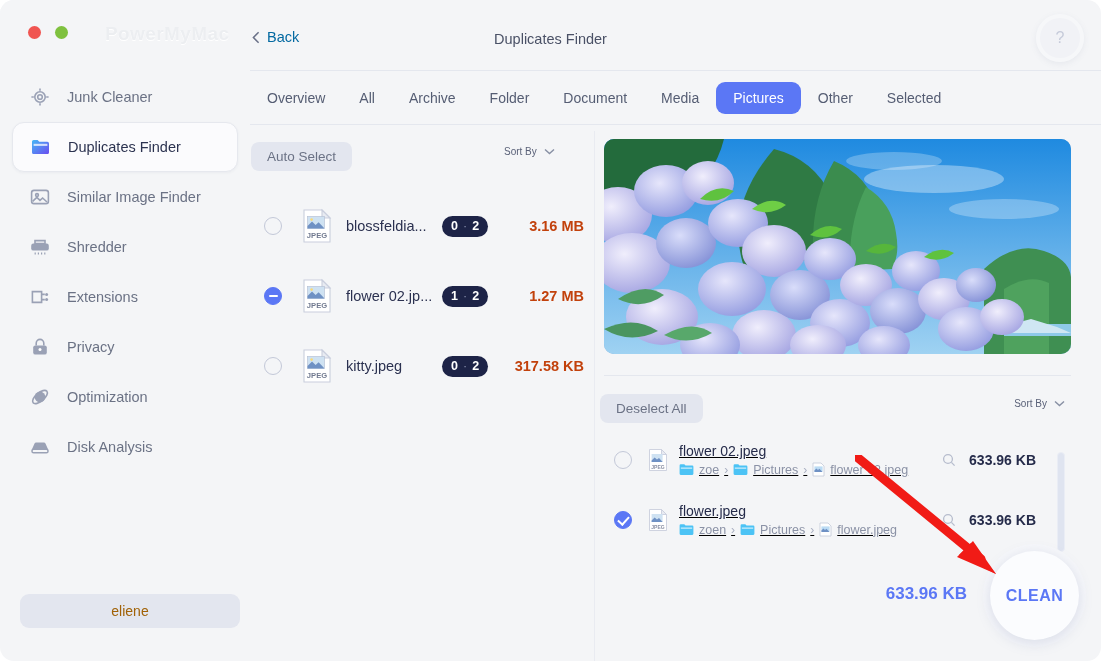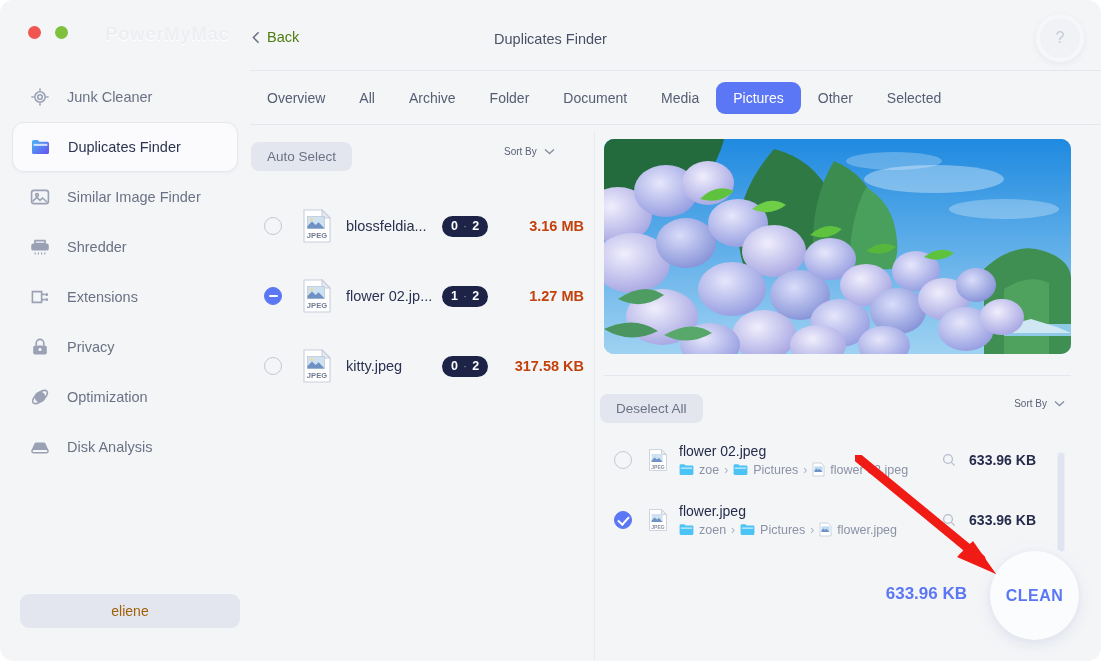--- a/index.html
+++ b/index.html
@@ -60,21 +60,21 @@
     background: #e3e6ef;
     border-radius: 9px;
     display: flex; align-items: center; justify-content: center;
     color: #a16207; font-size: 14px;
   }
 
   
   .back {
     position: absolute; left: 252px; top: 29px;
     display: flex; align-items: center; gap: 7px;
-    color: #4d7c0f; font-size: 14.5px;
+    color: #0369a1; font-size: 14.5px;
   }
   .title {
     position: absolute; left: 0; right: 0; top: 31px;
     text-align: center; color: #4a5166; font-size: 14.5px;
   }
   .help-btn {
     position: absolute; left: 1036px; top: 14px;
     width: 48px; height: 48px; border-radius: 50%;
     background: #f1f2f6;
     box-shadow: 0 2px 6px rgba(120,130,160,.10), inset 0 0 0 4px #f6f7f9;
@@ -177,21 +177,21 @@
 
   
   .panel-right { position: absolute; left: 600px; top: 385px; width: 467px; height: 180px; }
   .pill-btn.r { left: 0; top: 9px; }
   .sortby.right { right: 2px; top: 13px; }
 
   .det-row { position: absolute; left: 14px; width: 440px; height: 46px; display: flex; align-items: center; }
   .det-row.d0 { top: 52px; }
   .det-row.d1 { top: 112px; }
   .det-icon { width: 20px; height: 24px; flex: 0 0 20px; margin-left: 16px; }
-  .det-text { margin-left: 11px; }
+  .det-text { margin-left: 11px; text-decoration: underline; }
   .det-name { color: #252b4a; font-size: 14px; }
   .crumbs { display: flex; align-items: center; gap: 5px; margin-top: 3px; color: #8b92a6; font-size: 12.5px; }
   .crumbs .chev { color: #aab0c2; font-size: 12px; }
   .folder-ico { width: 15px; height: 13px; flex: 0 0 15px; }
   .doc-ico { width: 13px; height: 15px; flex: 0 0 13px; }
   .mag { position: absolute; right: 98px; width: 14px; height: 14px; }
   .det-size { position: absolute; right: 18px; color: #252b4a; font-size: 14px; font-weight: bold; white-space: nowrap; }
 
   .scrollbar {
     position: absolute; left: 1057px; top: 452px;

